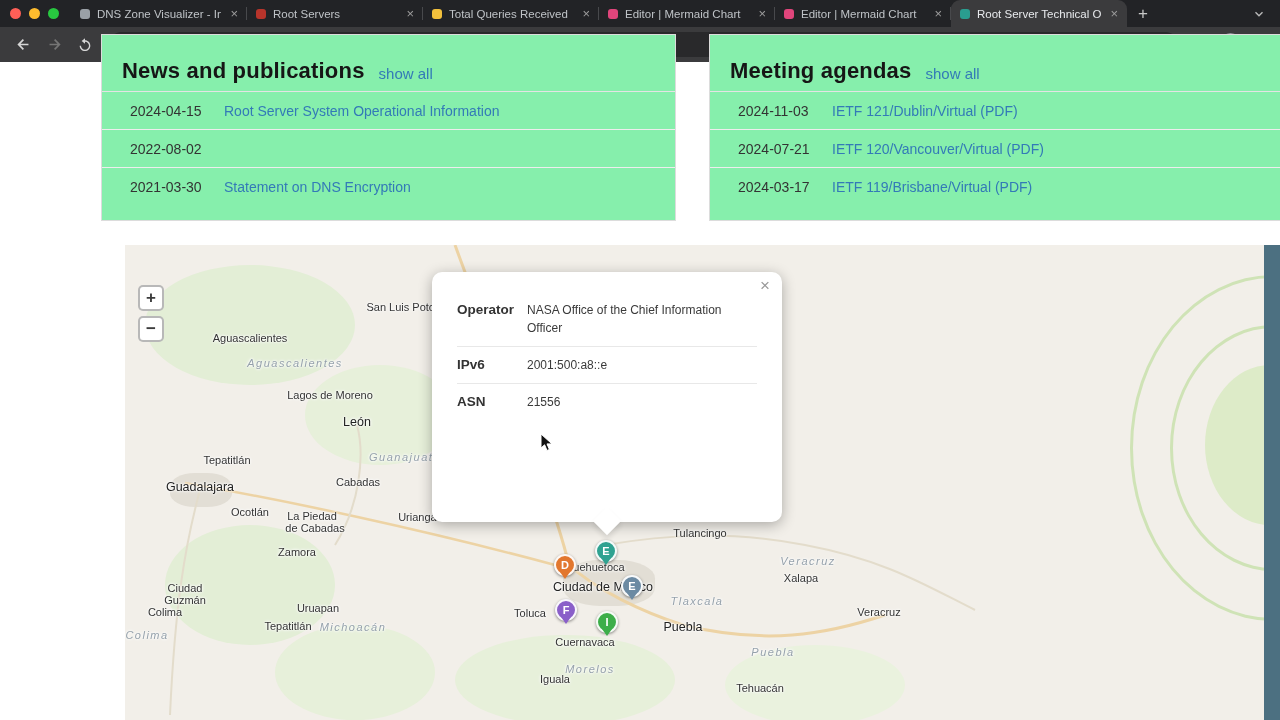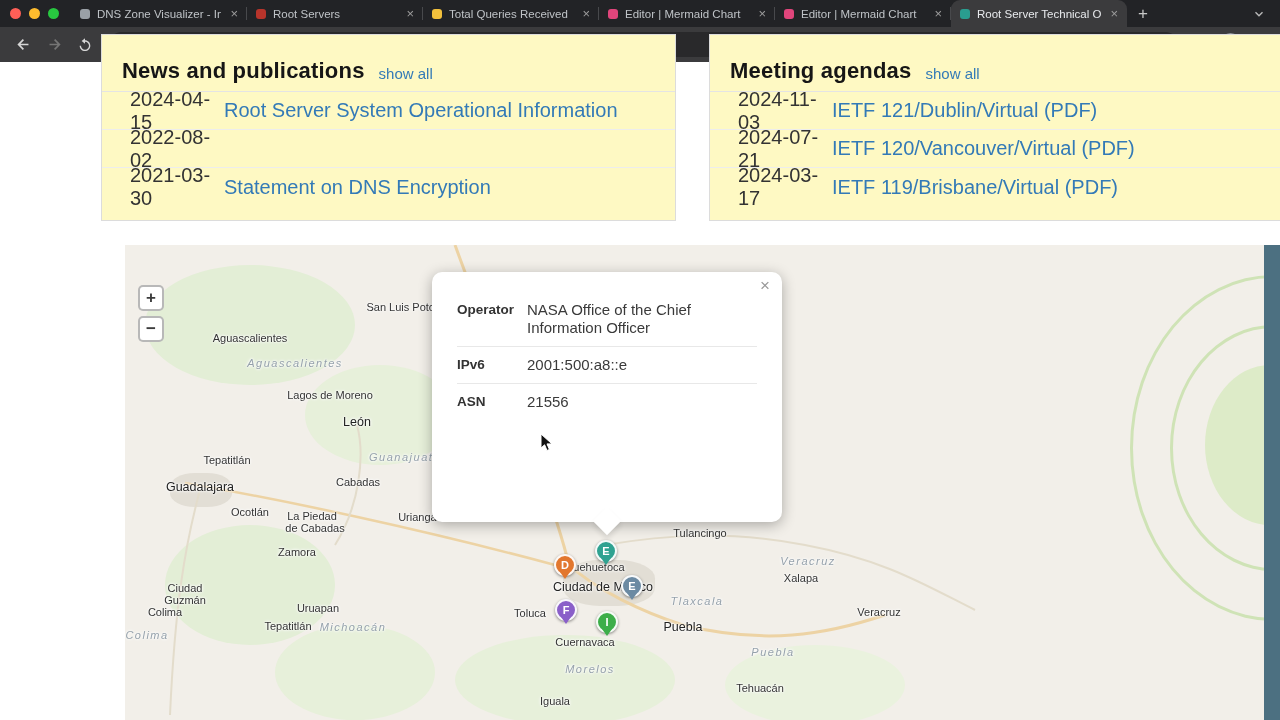--- a/index.html
+++ b/index.html
@@ -24,27 +24,27 @@
 
   .navbar{position:absolute;top:27px;left:0;right:0;height:35px;background:#3b3b3d;
           display:flex;align-items:center;gap:5px;padding:0 10px;box-sizing:border-box;}
   .navbtn{width:26px;height:26px;display:flex;align-items:center;justify-content:center;border-radius:50%;}
   .urlbox{flex:1;height:25px;background:#29292b;border-radius:13px;display:flex;align-items:center;
           gap:8px;padding:0 13px;color:#e6e6e6;font-size:12.5px;margin:0 6px;}
   .navright{display:flex;align-items:center;gap:10px;padding:0 4px;}
 
   
   .content{position:absolute;top:62px;left:0;right:0;bottom:0;background:#fff;}
-  .card{position:absolute;top:-28px;height:187px;border:1px solid #dcdcdc;background:#fef9c3;box-sizing:border-box;}
+  .card{position:absolute;top:-28px;height:187px;border:1px solid #dcdcdc;background:#86efac;box-sizing:border-box;}
   .card.news{left:101px;width:575px;}
   .card.meet{left:709px;width:600px;}
   .card-head{height:57px;display:flex;align-items:flex-end;padding:0 20px 9px;border-bottom:1px solid #e4e4e4;box-sizing:border-box;}
   .card-head h2{margin:0;font-size:22px;color:#161616;font-weight:bold;letter-spacing:.2px;line-height:1;}
   .showall{margin-left:14px;color:#337ab7;font-size:15px;text-decoration:none;line-height:1.1;}
-  .row{height:38px;display:flex;align-items:center;padding:0 28px;border-bottom:1px solid #ededed;font-size:20px;box-sizing:border-box;}
+  .row{height:38px;display:flex;align-items:center;padding:0 28px;border-bottom:1px solid #ededed;font-size:14px;box-sizing:border-box;}
   .row:last-child{border-bottom:none;}
   .date{width:94px;color:#333;flex:none;}
   .rlink{color:#337ab7;text-decoration:none;white-space:nowrap;}
 
   
   .map{position:absolute;left:125px;top:183px;width:1155px;height:475px;background:#f2efe9;overflow:hidden;}
   .patch{position:absolute;border-radius:50%;}
   .roads{position:absolute;left:0;top:0;z-index:2;}
   .urban{position:absolute;border-radius:40%;background:#e2ded5;z-index:1;}
   .sea{position:absolute;right:0;top:0;bottom:0;width:16px;background:#4c7081;z-index:3;}
@@ -65,21 +65,21 @@
   .popup{position:absolute;left:307px;top:27px;width:350px;height:250px;background:#fff;border-radius:10px;
        box-shadow:0 3px 14px rgba(0,0,0,.3);z-index:7;}
   .popup .tip{position:absolute;left:50%;bottom:-9px;margin-left:-10px;width:20px;height:20px;background:#fff;
        transform:rotate(45deg);box-shadow:3px 3px 5px rgba(0,0,0,.1);}
   .popup-close{position:absolute;top:5px;right:12px;color:#9a9a9a;font-size:17px;line-height:17px;}
   .popup-title{margin:28px 25px 0;font-size:19px;font-weight:bold;color:#222;}
   .ptable{margin:20px 25px 0;}
   .prow{display:flex;padding:9px 0;border-bottom:1px solid #e8e8e8;}
   .prow:last-child{border-bottom:none;}
   .plabel{width:70px;flex:none;font-weight:bold;color:#333;font-size:13.5px;line-height:18px;}
-  .pvalue{width:212px;color:#3a3a3a;font-size:15px;line-height:18px;}
+  .pvalue{width:212px;color:#3a3a3a;font-size:12px;line-height:18px;}
   .cursor{position:absolute;z-index:9;}
 </style>
 </head>
 <body>
 
 <div class="screen">
 
   <div class="tabbar">
     <div class="traffic">
       <span class="light" style="background:#ff5f57"></span>
@@ -258,21 +258,21 @@
           <span class="maplabel " style="left: 40px; top: 367px;">Colima</span>
           <span class="maplabel state" style="left: 22px; top: 390px;">Colima</span>
           <span class="maplabel " style="left: 193px; top: 363px;">Uruapan</span>
           <span class="maplabel " style="left: 163px; top: 381px;">Tepatitlán</span>
           <span class="maplabel state" style="left: 228px; top: 382px;">Michoacán</span>
           <span class="maplabel " style="left: 405px; top: 368px;">Toluca</span>
           <span class="maplabel " style="left: 470px; top: 322px;">Huehuetoca</span>
           <span class="maplabel big" style="left: 478px; top: 342px;">Ciudad de México</span>
           <span class="maplabel " style="left: 460px; top: 397px;">Cuernavaca</span>
           <span class="maplabel state" style="left: 465px; top: 424px;">Morelos</span>
-          <span class="maplabel " style="left: 430px; top: 456px;">Iguala</span>
+          <span class="maplabel " style="left: 430px; top: 434px;">Iguala</span>
           <span class="maplabel state" style="left: 572px; top: 356px;">Tlaxcala</span>
           <span class="maplabel big" style="left: 558px; top: 382px;">Puebla</span>
           <span class="maplabel state" style="left: 648px; top: 407px;">Puebla</span>
           <span class="maplabel " style="left: 575px; top: 288px;">Tulancingo</span>
           <span class="maplabel state" style="left: 683px; top: 316px;">Veracruz</span>
           <span class="maplabel " style="left: 676px; top: 333px;">Xalapa</span>
           <span class="maplabel " style="left: 754px; top: 367px;">Veracruz</span>
           <span class="maplabel " style="left: 635px; top: 443px;">Tehuacán</span>
         </div>
       <div id="map-markers">

